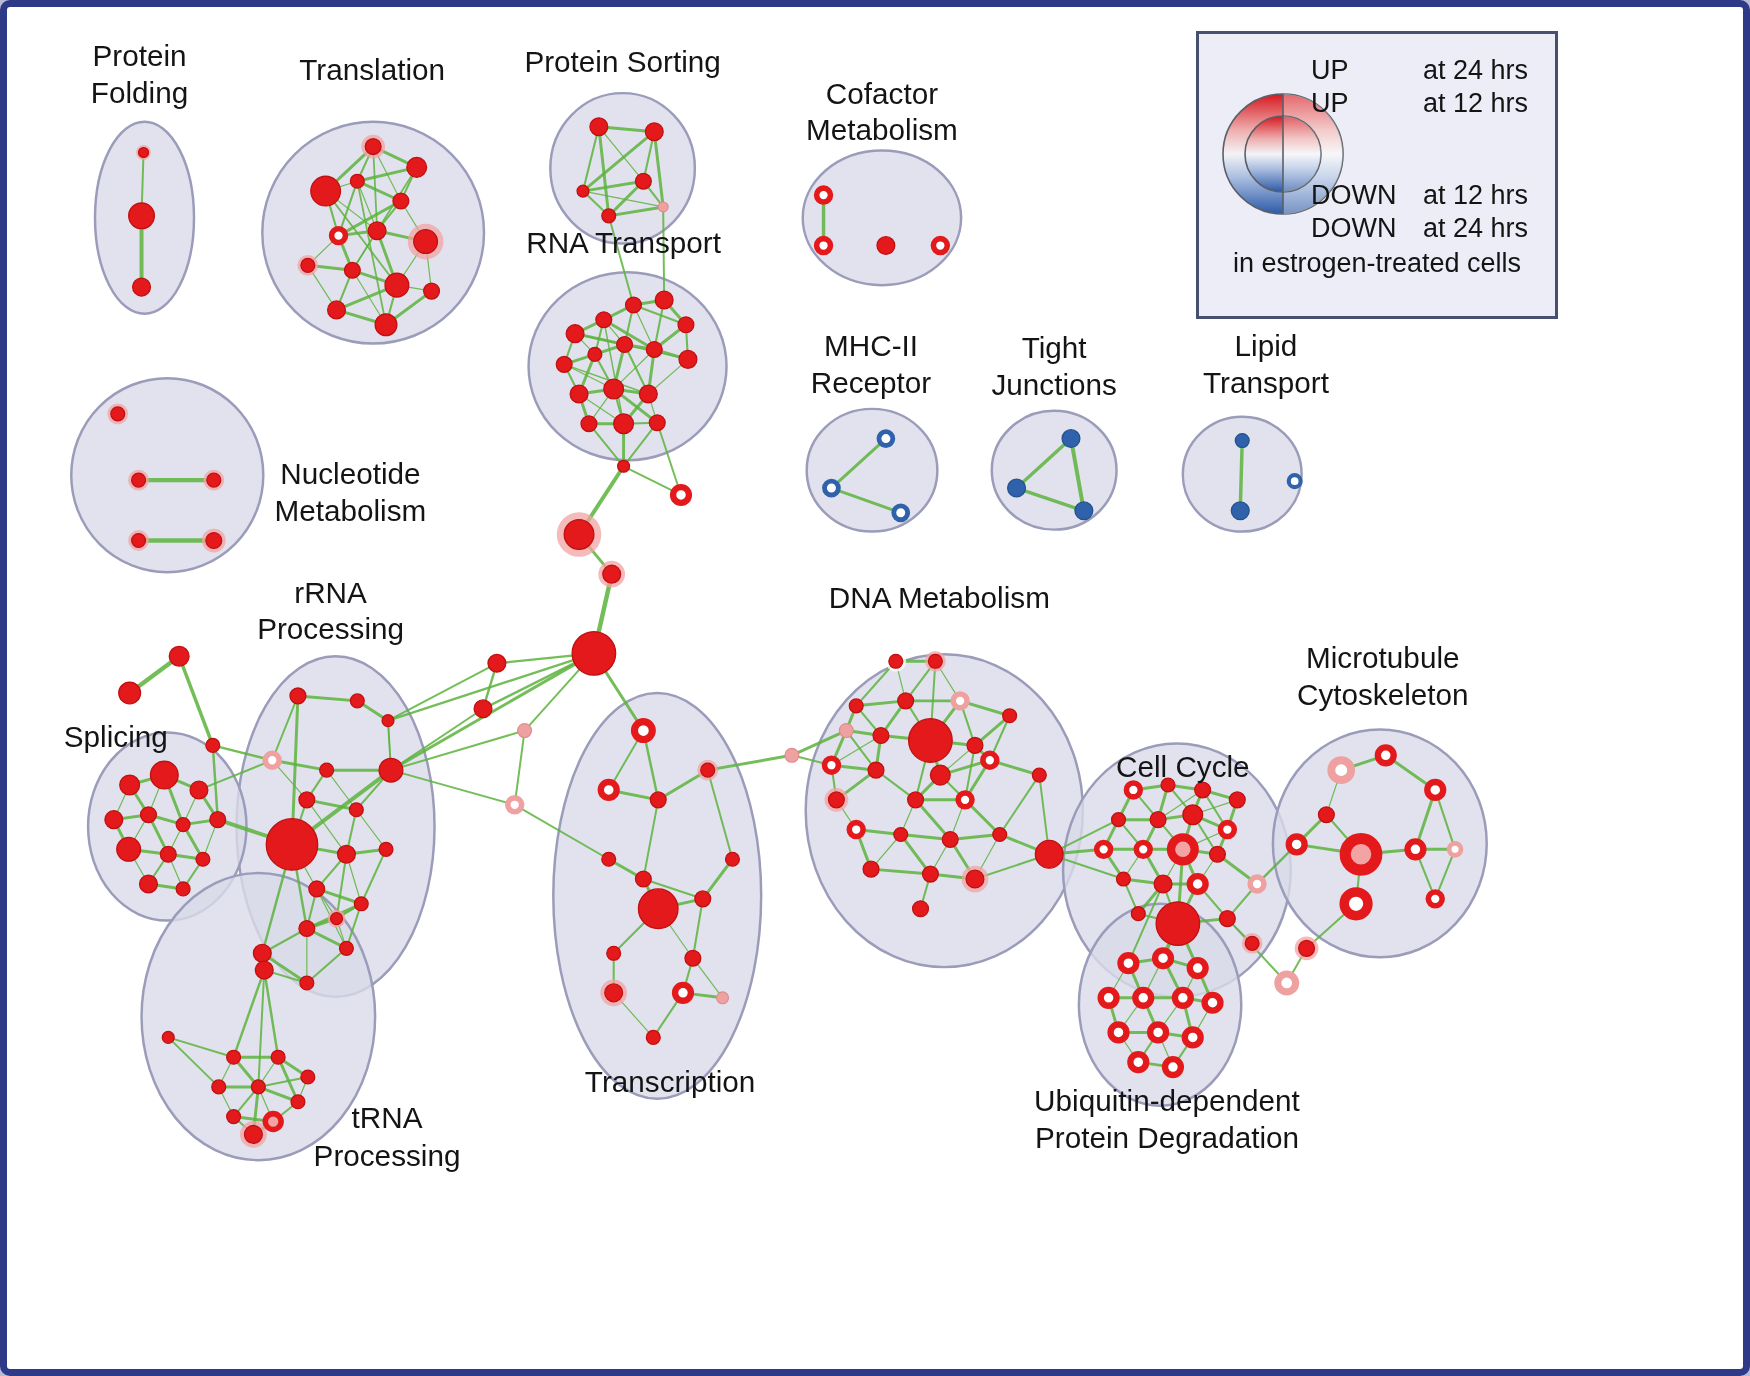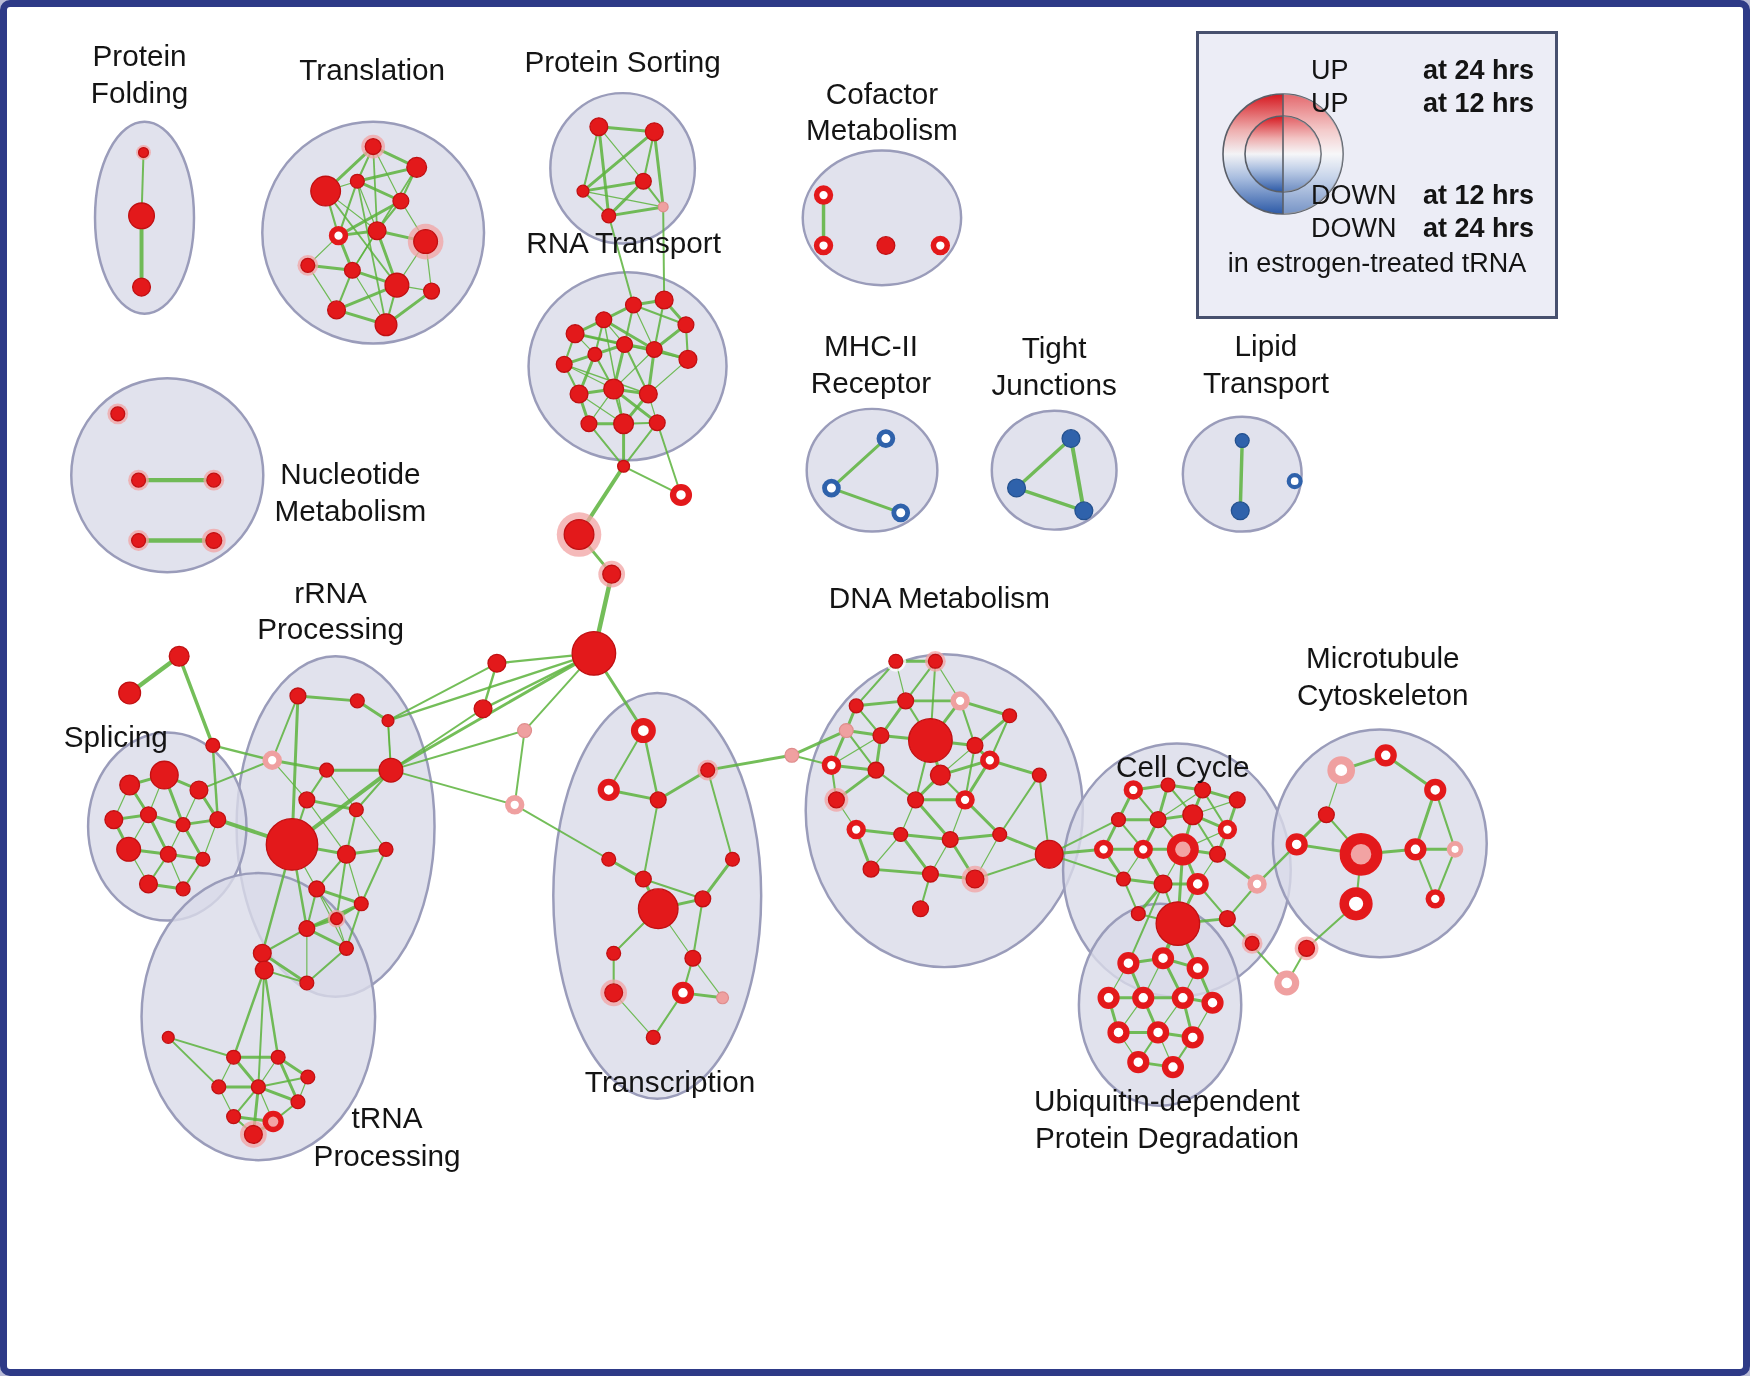--- a/index.html
+++ b/index.html
@@ -6,21 +6,21 @@
   .figure{position:relative;width:1750px;height:1376px;box-sizing:border-box;
     background:#ffffff;border:7px solid #2e3a87;border-radius:10px;overflow:hidden;
     font-family:"Liberation Sans",sans-serif;}
   svg.net{position:absolute;left:0;top:0;width:100%;height:100%;}
   svg.net text{font-family:"Liberation Sans",sans-serif;font-size:30px;fill:#141414;}
   .legend{position:absolute;left:1165px;top:24px;width:362px;height:288px;box-sizing:border-box;
     background:rgba(234,236,245,0.92);border:3px solid #47506e;font-size:27px;color:#141414;margin-left:24px;}
   .legend-circle{position:absolute;left:22px;top:58px;}
   .lrow{position:absolute;left:0;width:100%;height:30px;}
   .lrow .dir{position:absolute;left:112px;}
-  .lrow .time{position:absolute;left:224px;font-weight:bold;}
+  .lrow .time{position:absolute;left:224px;}
   .legend-caption{position:absolute;left:0;top:212px;width:100%;text-align:center;line-height:34px;}
 </style>
 </head>
 <body>
 
 <div class="figure">
 
   <svg id="net" class="net" viewBox="0 0 1750 1376">
       <ellipse cx="137" cy="213" rx="50" ry="97" fill="#dadbe8" fill-opacity="0.8" stroke="#9a9cba" stroke-width="2.5"></ellipse>
       <ellipse cx="368" cy="228" rx="112" ry="112" fill="#dadbe8" fill-opacity="0.8" stroke="#9a9cba" stroke-width="2.5"></ellipse>
@@ -713,17 +713,17 @@
     <div class="lrow" style="top:146px">
       <span class="dir">DOWN</span>
       <span class="time">at 12 hrs</span>
     </div>
     <div class="lrow" style="top:179px">
       <span class="dir">DOWN</span>
       <span class="time">at 24 hrs</span>
     </div>
 
     <div class="legend-caption">
-      <div>in estrogen-treated tRNA</div>
+      <div>in estrogen-treated cells</div>
     </div>
   </div>
 
 </div>
 
 </body></html>

